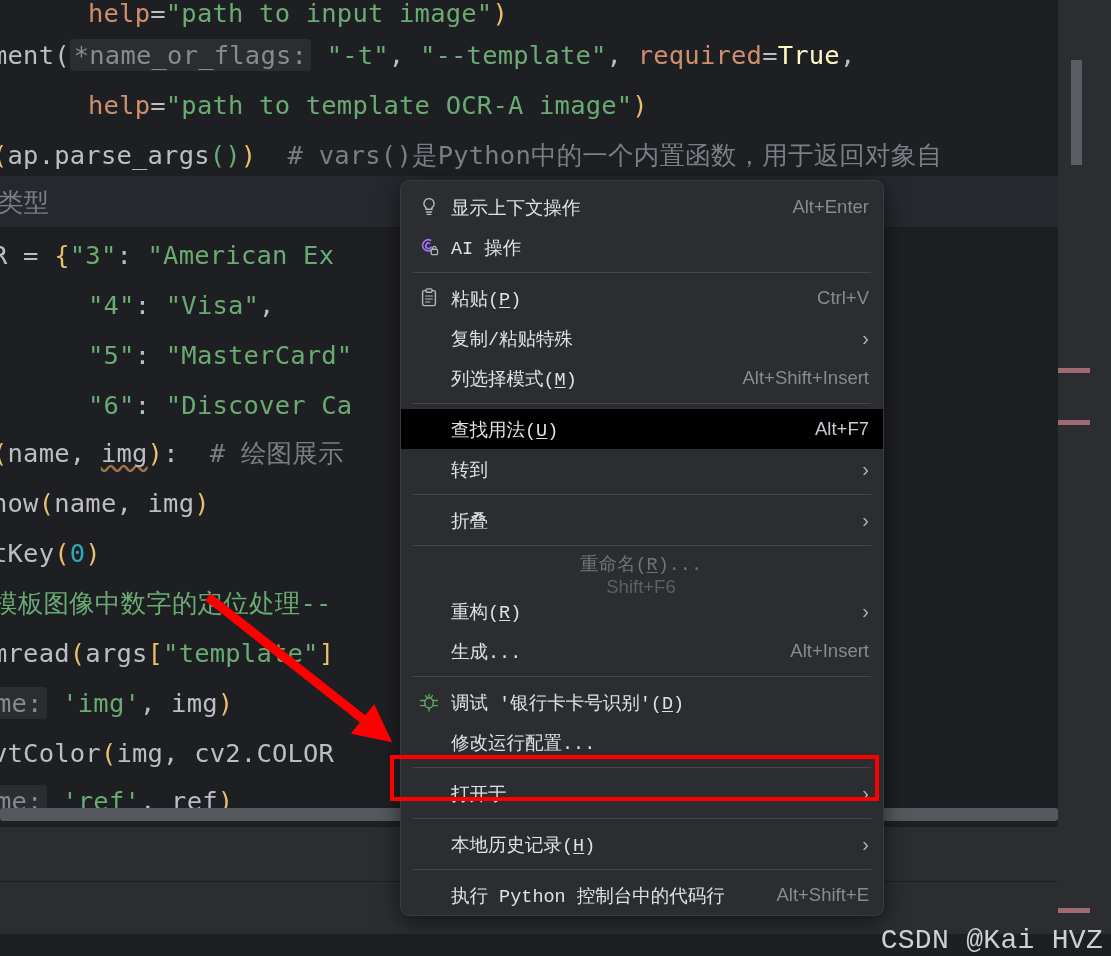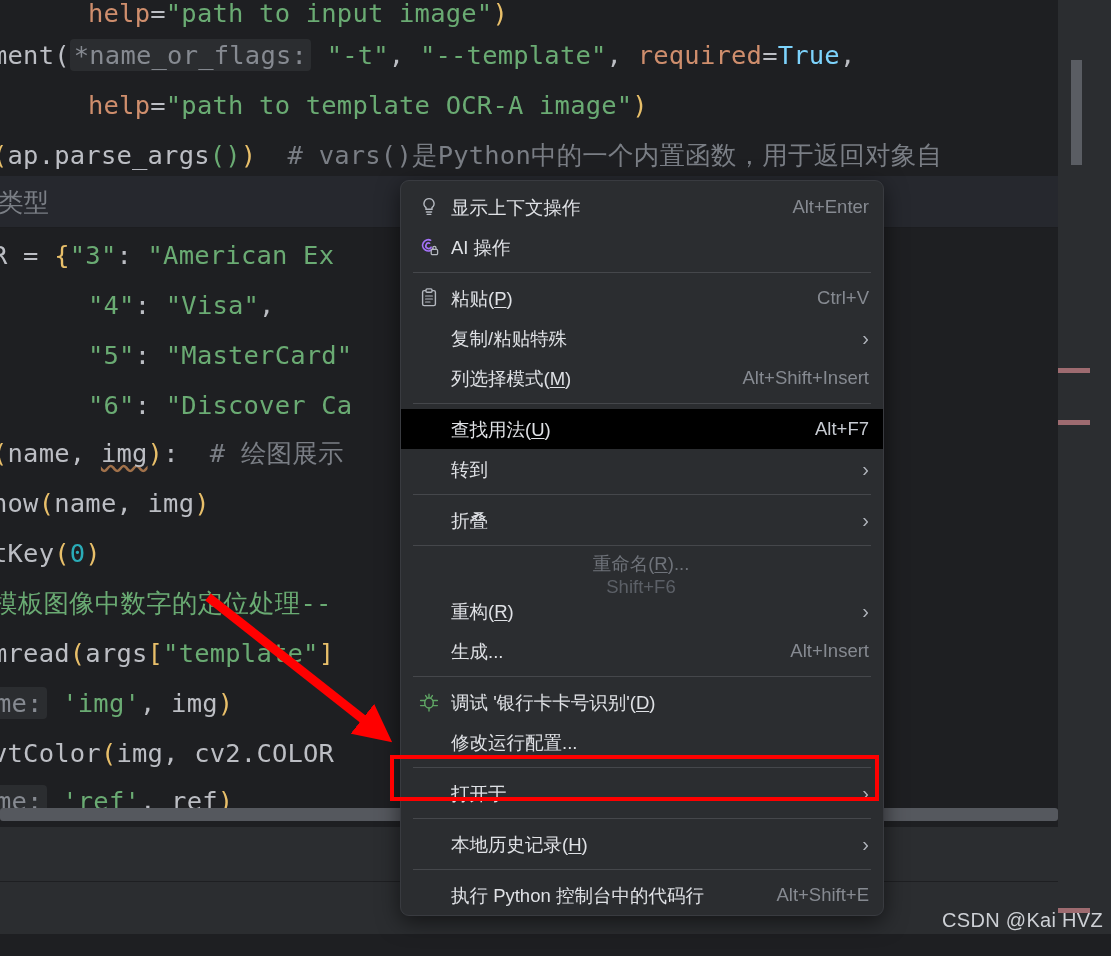--- a/index.html
+++ b/index.html
@@ -35,21 +35,21 @@
   }
   .tok-str  { color: #6aab73; }
   .tok-kw   { color: #cf8e6d; }
   .tok-num  { color: #2aacb8; }
   .tok-cmt  { color: #7a7e85; margin-top: 48px; }
   .tok-br1  { color: #e8bf6a; }
   .tok-br2  { color: #6aab73; }
   .tok-def  { color: #bcbec4; }
   .tok-eq   { color: #bcbec4; }
   .tok-cn   { color: #6aab73; }
-  .tok-kwv  { color: #7dd3fc; }
+  .tok-kwv  { color: #fef9c3; }
   .tok-param{
     color: #868a91;
     background: #2b2d30;
     border-radius: 4px;
     padding: 1px 4px;
   }
   .tok-err  { text-decoration: underline wavy #a1714a; text-decoration-skip-ink: none; }
 
   
   #sticky-band {
@@ -134,21 +134,21 @@
   .menu-item.selected { background: #000000; }
   .menu-item.disabled { color: #6f737a; flex-direction: column; }
   .mi-icon {
     width: 32px; min-width: 32px;
     height: 26px;
     display: flex; align-items: center; justify-content: center;
     margin-right: 6px;
   }
   .mi-label {
     flex: 0 0 auto;
-    font-family: Liberation Sans, sans-serif;
+    font-family: Liberation Mono, monospace;
   }
   .mi-label u { text-underline-offset: 2px; }
   .mi-spacer { flex: 1 1 auto; min-width: 22px; }
   .mi-shortcut {
     color: #868a91;
     font-size: 18.5px;
     font-family: "Liberation Sans", sans-serif;
   }
   .menu-item.selected .mi-shortcut { color: #c7cbd2; }
   .menu-item.disabled .mi-shortcut { color: #5c6067; }
@@ -175,24 +175,24 @@
   
   #red-arrow {
     position: absolute; left: 0; top: 0;
     width: 1111px; height: 956px;
     pointer-events: none;
   }
 
   
   #watermark {
     position: absolute;
-    right: 8px; bottom: 24px;
+    right: 8px; bottom: 0;
     color: #cdd0d5;
-    font-size: 20px;
-    font-family: Liberation Sans, sans-serif;
+    font-size: 28px;
+    font-family: Liberation Mono, monospace;
     letter-spacing: .3px;
   }
 </style>
 </head>
 <body>
 
 <div id="root">
 
   <div id="editor-pane">
     <div id="code-layer">

